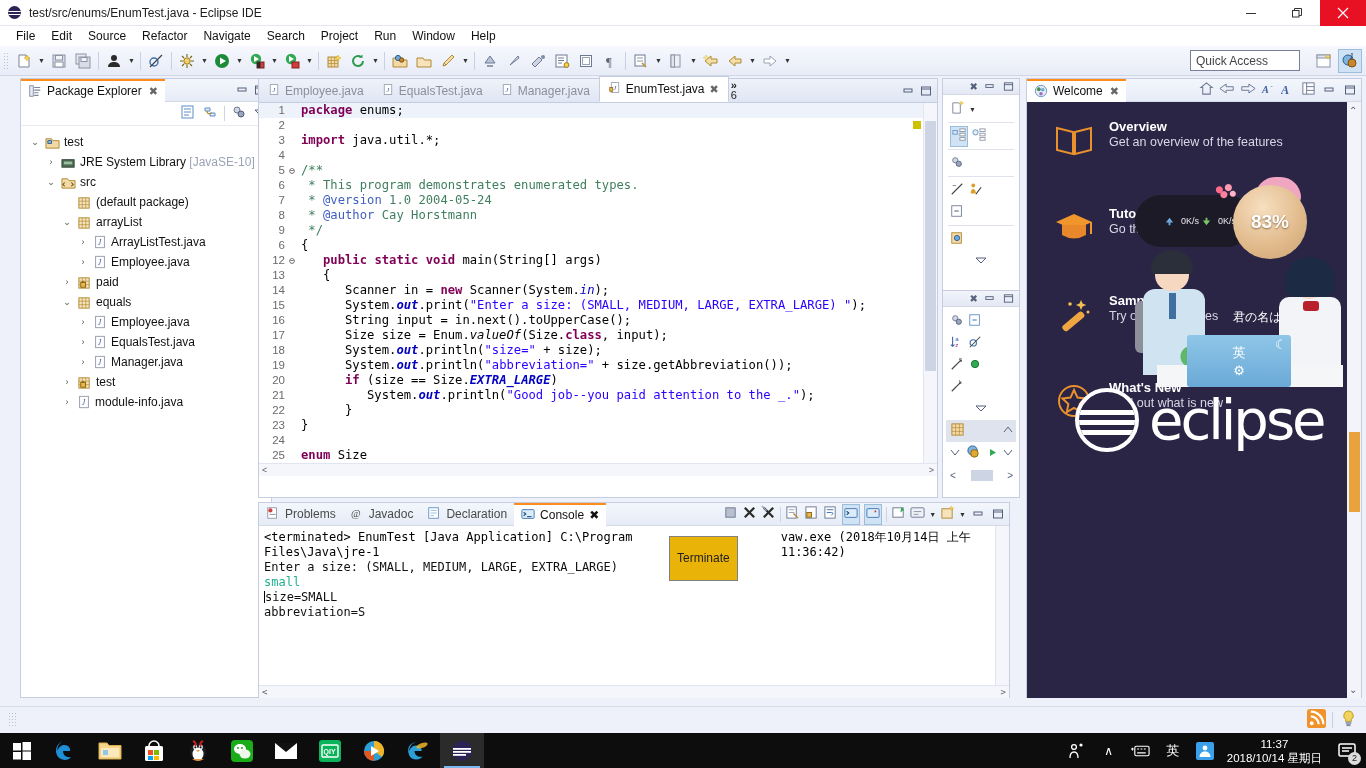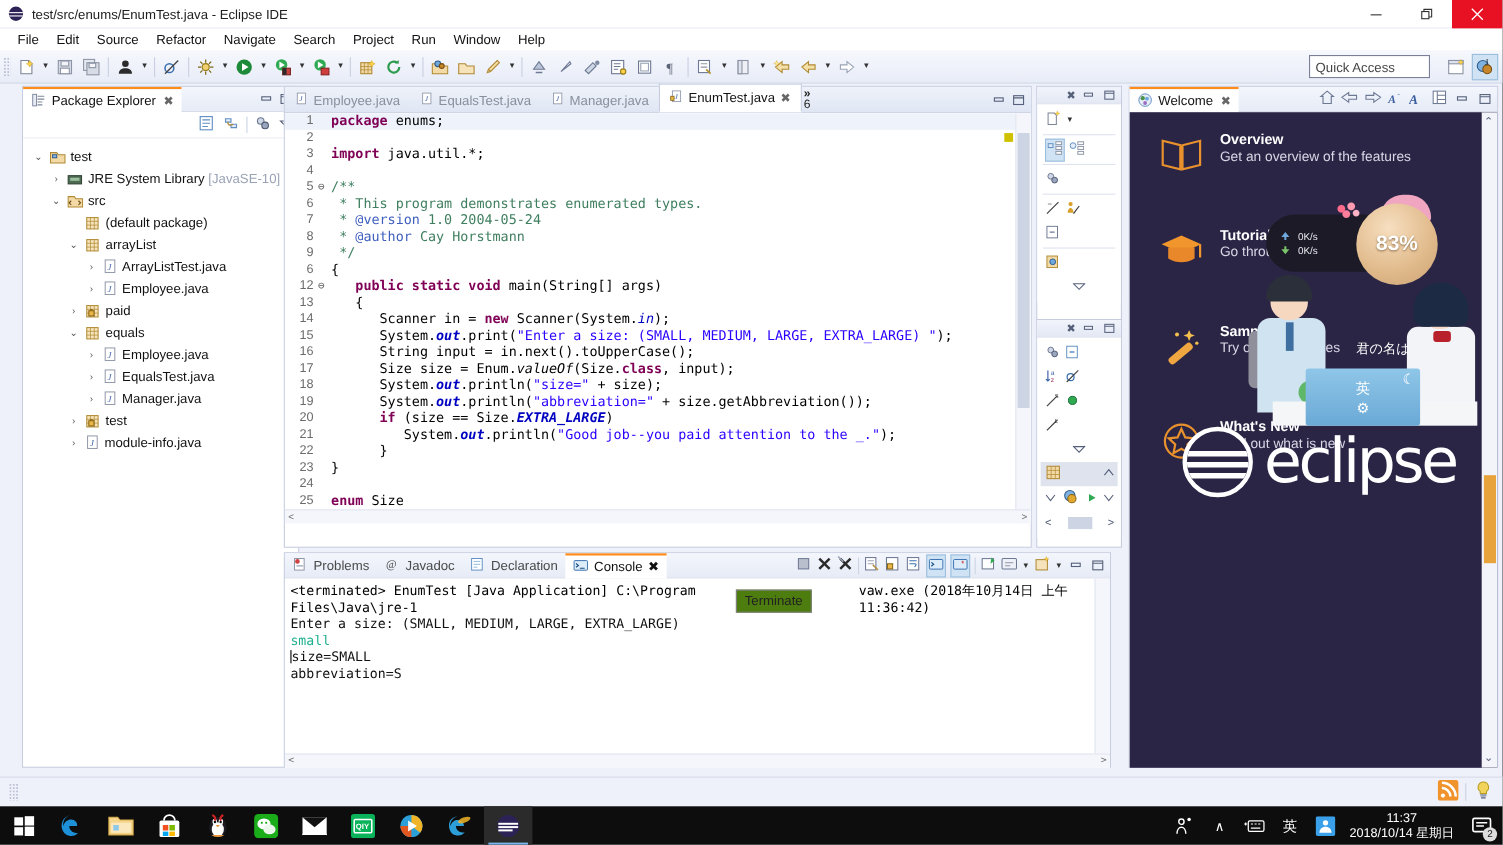--- a/index.html
+++ b/index.html
@@ -136,23 +136,23 @@
              align-items:center; border-bottom:1px solid #d3d9e8; }
   .ctab { display:flex; align-items:center; height:23px; padding:0 7px; gap:5px;
           font-size:12px; color:#4a4a4a;}
   .ctab.sel { background:#fff; color:#111; border-top:2px solid #ff8c1a;}
   .consolebody{ position:relative; background:#fff; height:172px; overflow:hidden;
                 font-family:"DejaVu Sans Mono","Liberation Mono",monospace; font-size:12px;
                 line-height:15px; padding:4px 0 0 5px; }
   .consolebody .ln0 { color:#111; }
   .consolebody .green { color:#20b090; }
   .caret { display:inline-block; width:1px; height:12px; background:#000; vertical-align:-2px;}
-  .tooltip { position:absolute; background:#4d7c0f; border:1px solid #808080;
+  .tooltip { position:absolute; background:#eab308; border:1px solid #808080;
              font-family:"Liberation Sans",sans-serif; font-size:12px; color:#222;
-             padding:2px 7px; }
+             padding:14px 7px; }
   .chscroll{ position:absolute; left:0; bottom:0; width:100%; height:13px; background:#f4f6fb;
              border-top:1px solid #e1e5f0; display:flex; justify-content:space-between;
              align-items:center; font-size:9px; color:#666; padding:0 3px;}
   .cvscroll{ position:absolute; right:0; top:0; width:14px; height:172px; background:#f4f6fb;
              border-left:1px solid #e1e5f0;}
 
   
   #welcome { left:1026px; top:78px; width:336px; height:620px; }
   .wtabbar { height:23px; background:linear-gradient(#f3f6fc,#e6ebf6); display:flex;
              align-items:center; border-bottom:1px solid #d3d9e8; }
@@ -164,22 +164,22 @@
   .eclogo { position:absolute; left:48px; top:285px; display:flex; align-items:center; gap:10px;}
   .eclogo .circ { width:64px;height:64px;border-radius:50%; background:#2b2545;
                   border:4px solid #fff; position:relative; overflow:hidden;}
   .eclogo .circ i { position:absolute; left:-4px; width:72px; height:5px; background:#fff; display:block;}
   .eclogo .wordmark { color:#fff; font-size:56px; letter-spacing:-3px; font-family:"DejaVu Sans",sans-serif;}
   .wvscroll{ position:absolute; right:0; top:0; width:14px; height:596px; background:#f2f4fa;}
   .wvthumb{ position:absolute; right:1px; top:330px; width:11px; height:80px; background:#e8a33d;}
 
   
   .widget { position:absolute; left:1120px; top:463px; width:232px; height:200px; }
-  .netpill { position:absolute; left:28px; top:8px; width:118px; height:52px;
-             background:#1b1a26; border-radius:26px; display:flex; flex-direction:column;
+  .netpill { position:absolute; left:12px; top:8px; width:118px; height:52px;
+             background:#1b1a26; border-radius:26px; display:flex; flex-direction:row;
              justify-content:center; padding-left:12px; gap:2px;}
   .netpill div{ color:#e8e8ee; font-size:9px; display:flex; align-items:center; gap:6px;}
   .cpuball { position:absolute; left:110px; top:-2px; width:74px;height:74px;border-radius:50%;
              background:radial-gradient(circle at 40% 30%, #f7dfc0, #e0b98a 60%, #caa173);
              display:flex; align-items:center; justify-content:center;
              color:#fff; font-size:19px; font-weight:bold; text-shadow:0 1px 2px #8a6a44;}
   .flower { position:absolute; left:88px; top:-6px; width:28px;height:22px;
             background:radial-gradient(circle at 30% 40%, #ff6b8a 3px, transparent 4px),
                        radial-gradient(circle at 62% 30%, #ff9bb0 3px, transparent 4px),
                        radial-gradient(circle at 46% 62%, #ff7f9c 3px, transparent 4px),

